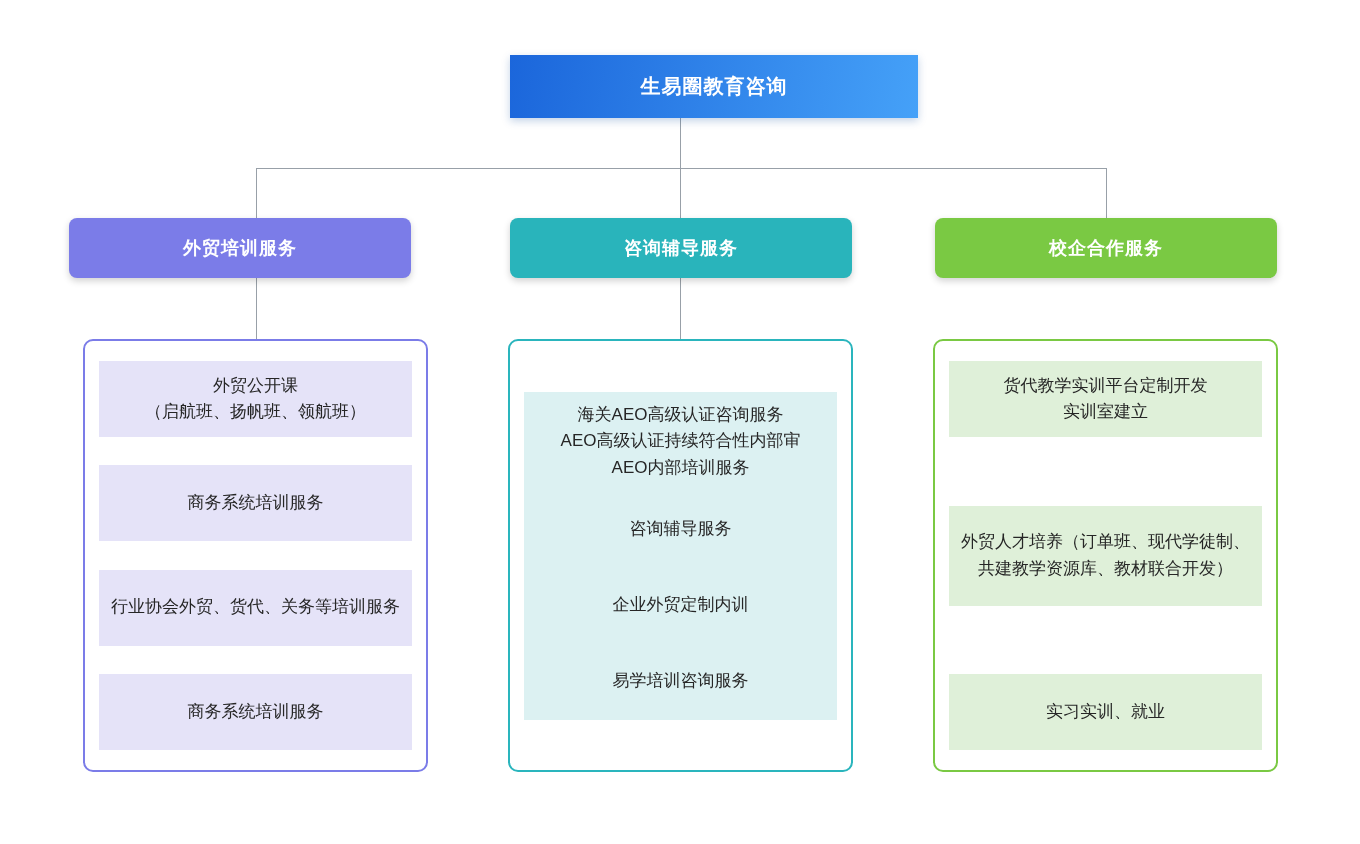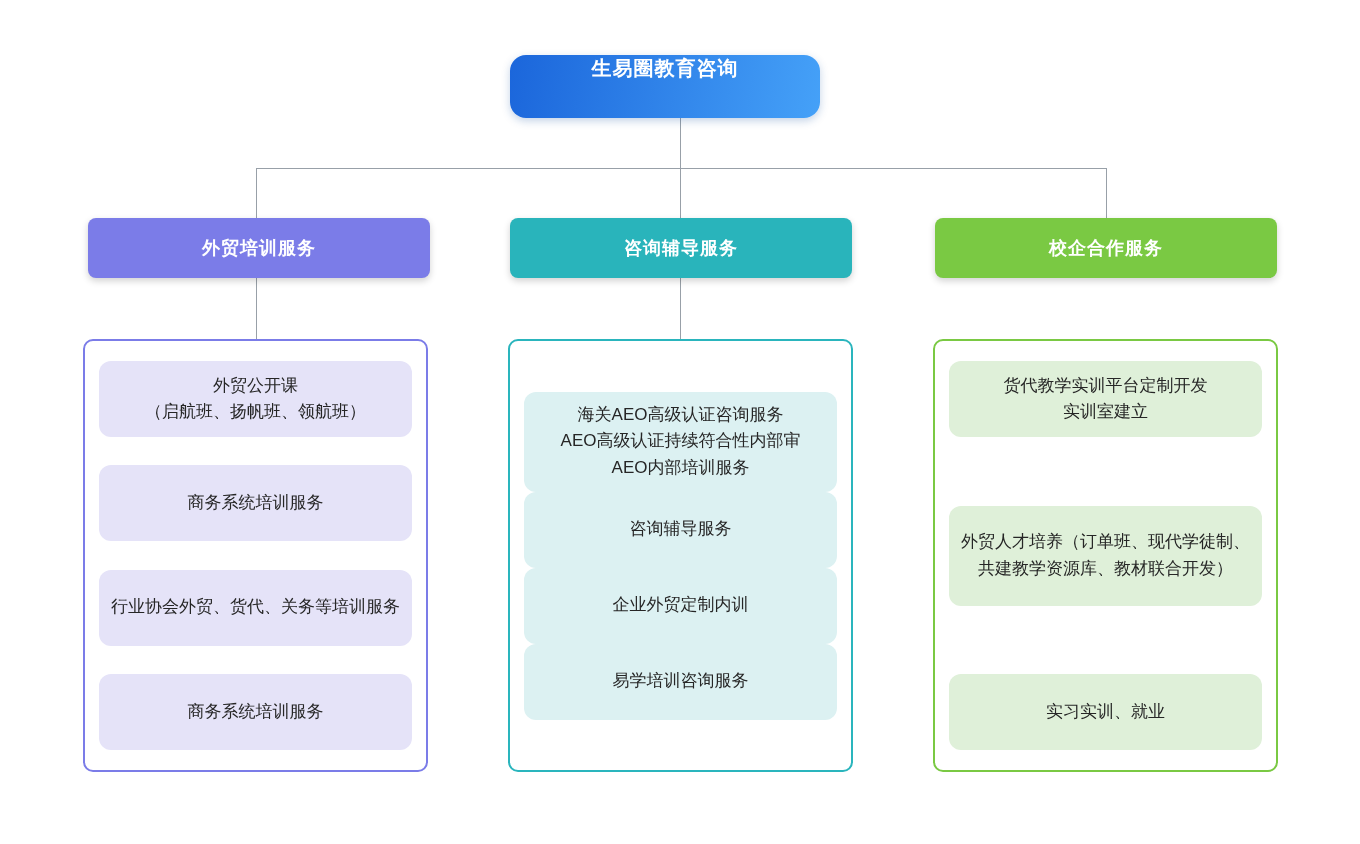--- a/index.html
+++ b/index.html
@@ -28,45 +28,45 @@
   .line-drop-left   { left: 256px;  top: 168px; height: 51px; }
   .line-drop-mid    { left: 680px;  top: 168px; height: 51px; }
   .line-drop-right  { left: 1106px; top: 168px; height: 51px; }
   .line-hc-left     { left: 256px;  top: 278px; height: 62px; }
   .line-hc-mid      { left: 680px;  top: 278px; height: 62px; }
 
   
   .root-node {
     position: absolute;
     left: 510px; top: 55px;
-    width: 310px; height: 63px;
-    border-radius: 16px;
+    width: 408px; height: 63px;
+    border-radius: 0;
     background: linear-gradient(100deg, #1b66db 0%, #45a1f8 100%);
     color: #ffffff;
     font-size: 20px;
     font-weight: bold;
-    display: flex; align-items: flex-start; justify-content: center;
+    display: flex; align-items: center; justify-content: center;
     box-shadow: 0 3px 8px rgba(20, 80, 160, 0.25);
     letter-spacing: 1px;
   }
 
   
   .branch-header {
     position: absolute;
     top: 218px;
     width: 342px; height: 60px;
     border-radius: 8px;
     color: #ffffff;
     font-size: 18px;
     font-weight: bold;
     display: flex; align-items: center; justify-content: center;
     box-shadow: 0 3px 7px rgba(0, 0, 0, 0.18);
     letter-spacing: 1px;
   }
-  .branch-header.b1 { left: 88px;  background: #7b7ce8; }
+  .branch-header.b1 { left: 69px;  background: #7b7ce8; }
   .branch-header.b2 { left: 510px; background: #29b4bb; }
   .branch-header.b3 { left: 935px; background: #7ac943; }
 
   
   .group-container {
     position: absolute;
     top: 339px;
     width: 345px; height: 433px;
     background: #ffffff;
     border-radius: 10px;
@@ -76,21 +76,21 @@
     justify-content: space-between;
   }
   .group-container.b1 { left: 83px;  border: 2px solid #7b7ce8; }
   .group-container.b2 { left: 508px; border: 2px solid #2ab5bd; justify-content: center; }
   .group-container.b3 { left: 933px; border: 2px solid #7ac943; }
 
   
   .service-item {
     flex: none;
     height: 76px;
-    border-radius: 12px;
+    border-radius: 0;
     display: flex; align-items: center; justify-content: center;
     text-align: center;
     font-size: 17px;
     line-height: 1.55;
     color: #262626;
     padding: 4px 12px;
     white-space: pre-line;
   }
   .service-item.tall { height: 100px; }
   .b1 .service-item { background: #e5e3f8; }

